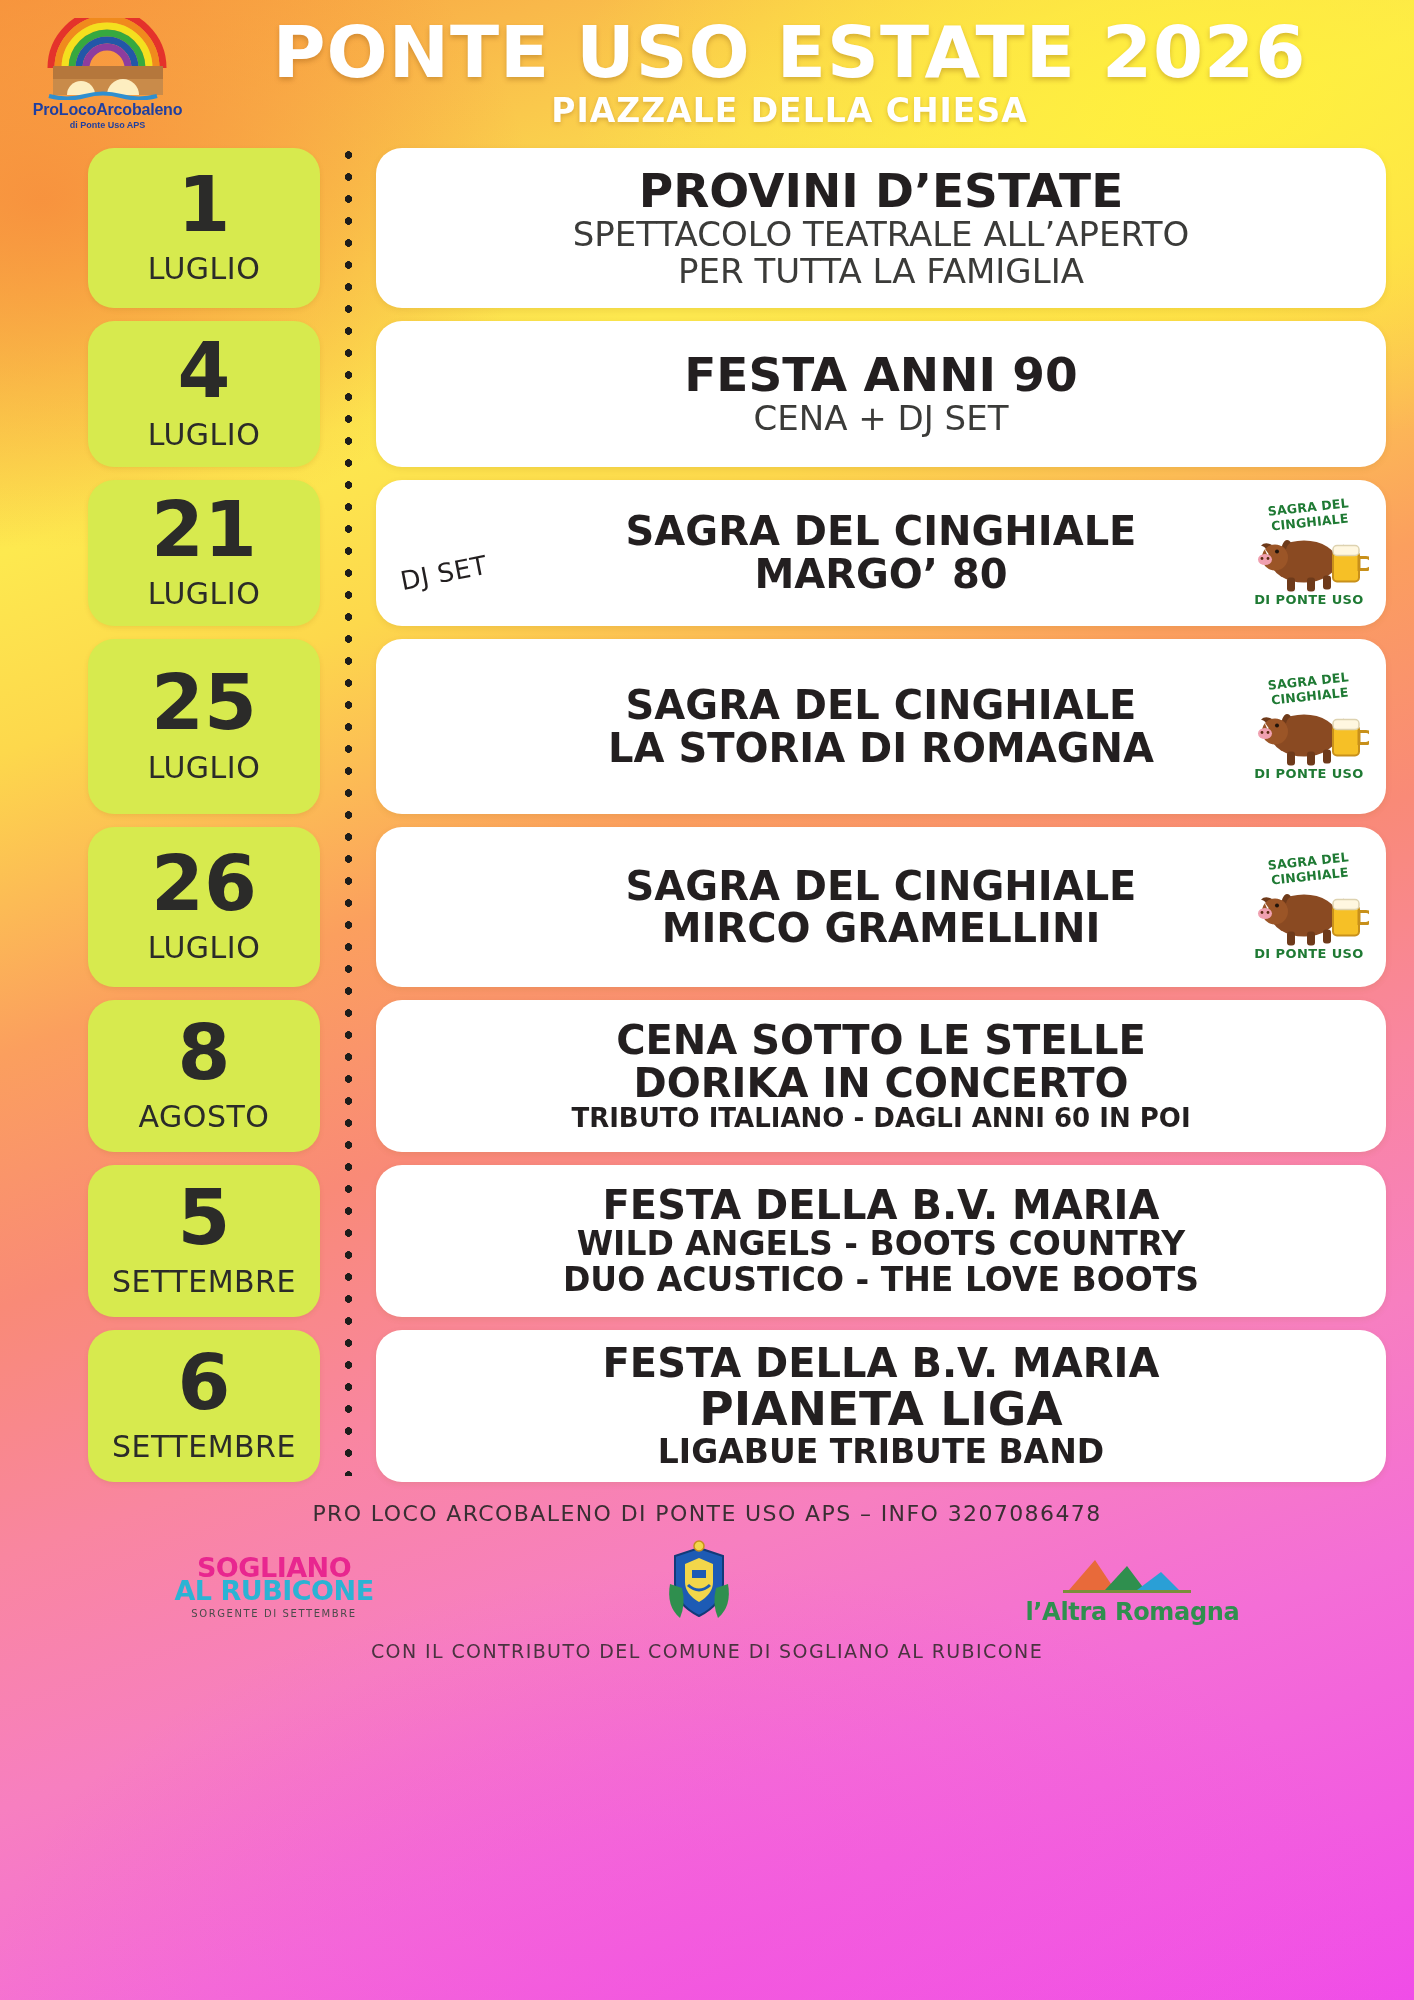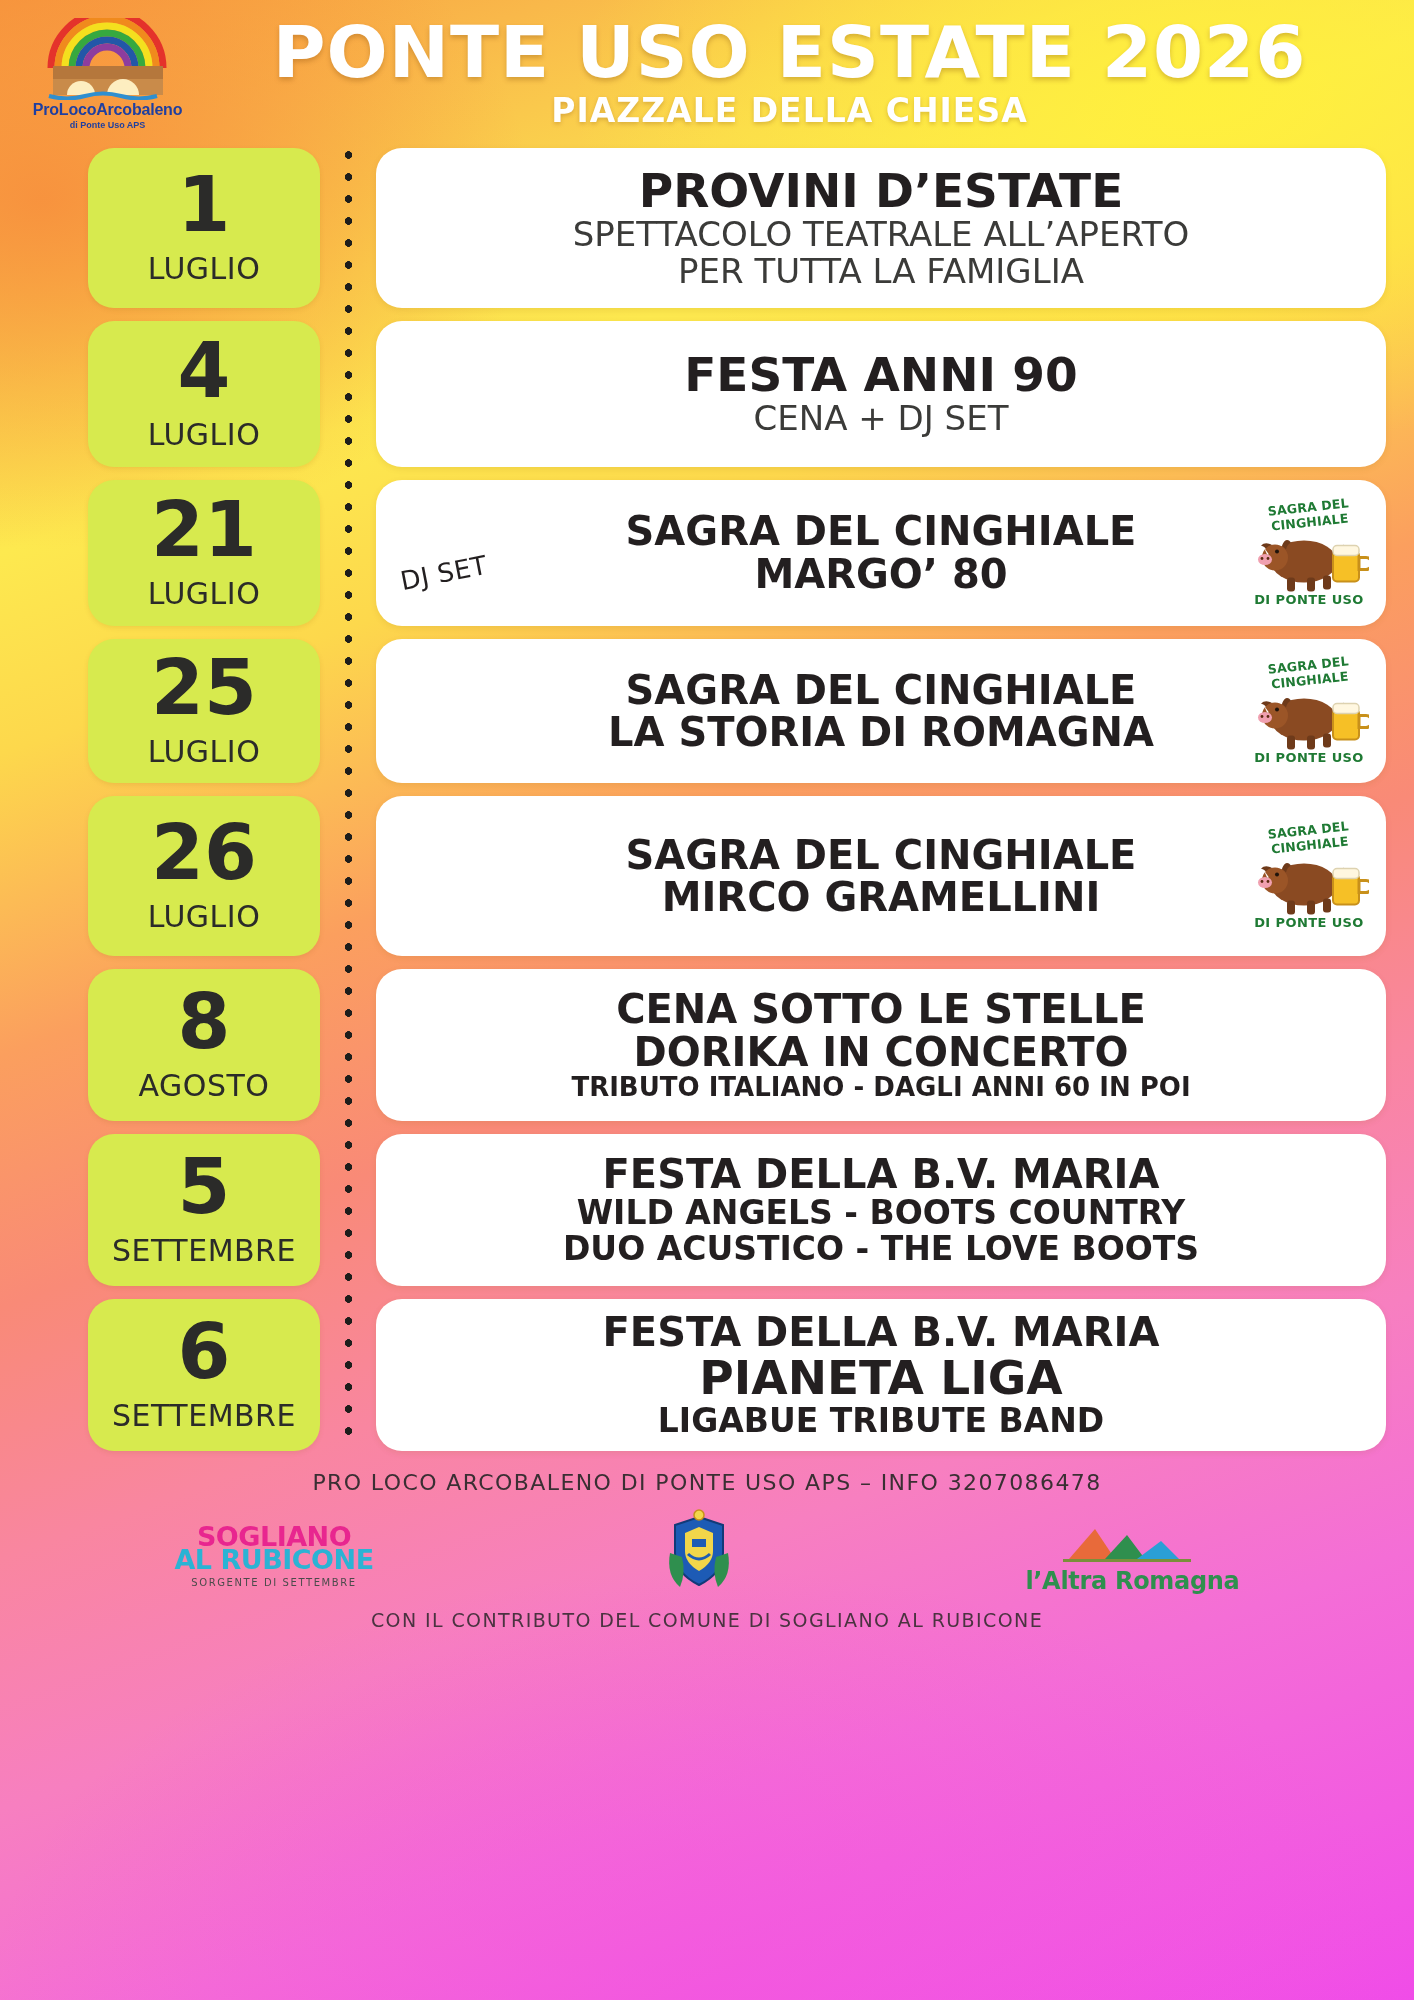--- a/index.html
+++ b/index.html
@@ -379,21 +379,21 @@
               <rect x="84" y="24" width="26" height="30" rx="4" fill="#f6c026" stroke="#c8901a" stroke-width="2"></rect>
               <rect x="84" y="18" width="26" height="10" rx="4" fill="#fff7e0" stroke="#ddd2b0" stroke-width="1.5"></rect>
               <path d="M110 30 h7 a6 6 0 0 1 0 12 h-7z" fill="none" stroke="#c8901a" stroke-width="3"></path>
             </g>
           </svg>
           <div class="boar-bottom">DI PONTE USO</div>
         </div>
       </div>
     </div>
 
-    <div class="row" style="height:144px">
+    <div class="row" style="height:175px">
       <div class="date-box">
         <div class="date-day">25</div>
         <div class="date-month">LUGLIO</div>
       </div>
       <div class="event-box">
         <div class="ev-title">SAGRA DEL CINGHIALE</div>
         <div class="ev-title">LA STORIA DI ROMAGNA</div>
         <div class="boar">
           <div class="boar-top">SAGRA DEL CINGHIALE</div>
           <svg width="120" height="66" viewBox="0 0 120 66">

